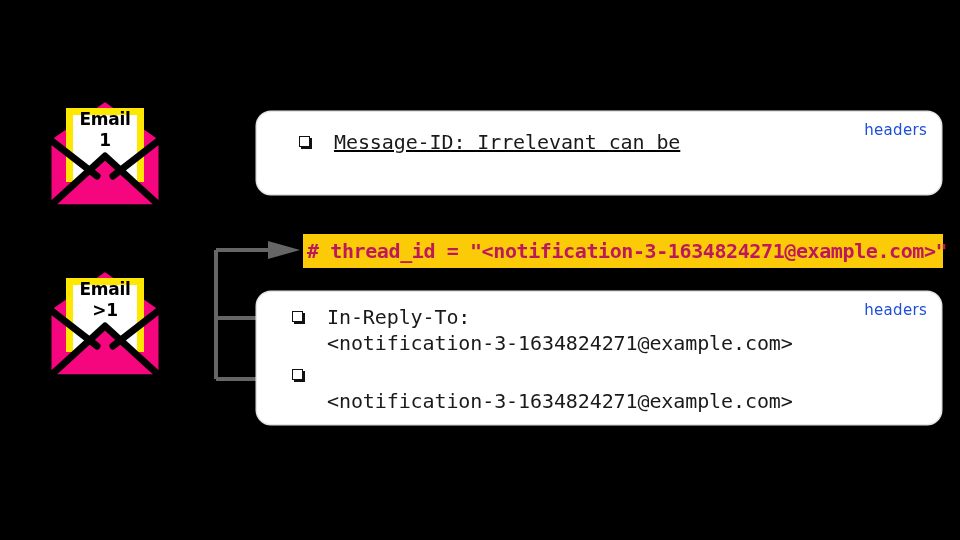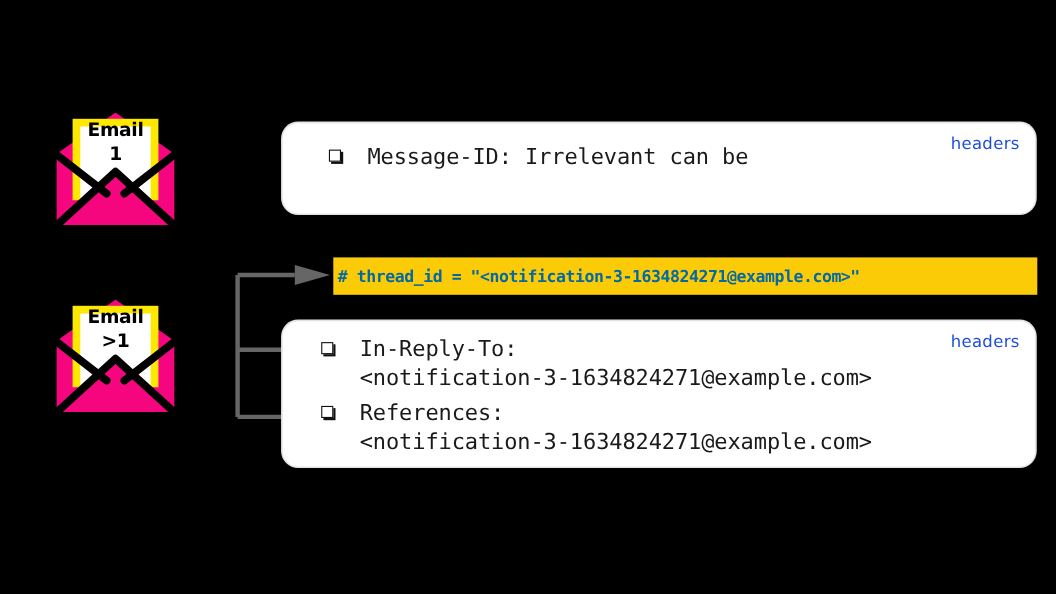--- a/index.html
+++ b/index.html
@@ -103,43 +103,43 @@
 
   .btext {
     font-family: "DejaVu Sans Mono", monospace;
     font-size: 20px;
     line-height: 26px;
     color: #1a1a1a;
     white-space: pre;
     letter-spacing: -0.1px;
   }
 
-  .box1 .bullet-row { left: 42px; top: 17px; }
+  .box1 .bullet-row { left: 42px; top: 17px; text-decoration: underline; }
   .box1 .btext { margin-left: 22px; }
 
   .box3 .row-a { left: 35px; top: 12px; }
   .box3 .row-b { left: 35px; top: 70px; }
   .box3 .btext { margin-left: 22px; }
 
   
   .yellow-bar {
     position: absolute;
     left: 303px;
     top: 234px;
     width: 640px;
     height: 34px;
     background: #FBCB08;
     display: flex;
     align-items: center;
   }
   .yellow-bar .code {
     font-family: "DejaVu Sans Mono", monospace;
     font-weight: bold;
-    font-size: 15px;
-    color: #0369a1;
+    font-size: 20px;
+    color: #be185d;
     white-space: pre;
     margin-left: 4px;
     letter-spacing: -0.4px;
   }
 
   
   .connectors {
     position: absolute;
     left: 0; top: 0;
     width: 960px; height: 540px;
@@ -215,17 +215,17 @@
   </div>
 
   <div class="card box3">
     <span class="headers-tag">headers</span>
     <div class="bullet-row row-a">
       <span class="cbox"></span>
       <span class="btext"><span>In-Reply-To:</span><br><span>&lt;notification-3-1634824271@example.com&gt;</span></span>
     </div>
     <div class="bullet-row row-b">
       <span class="cbox"></span>
-      <span class="btext"><span>References:</span><br><span>&lt;notification-3-1634824271@example.com&gt;</span></span>
+      <span class="btext"><br><span>&lt;notification-3-1634824271@example.com&gt;</span></span>
     </div>
   </div>
 
 </div>
 
 </body></html>

